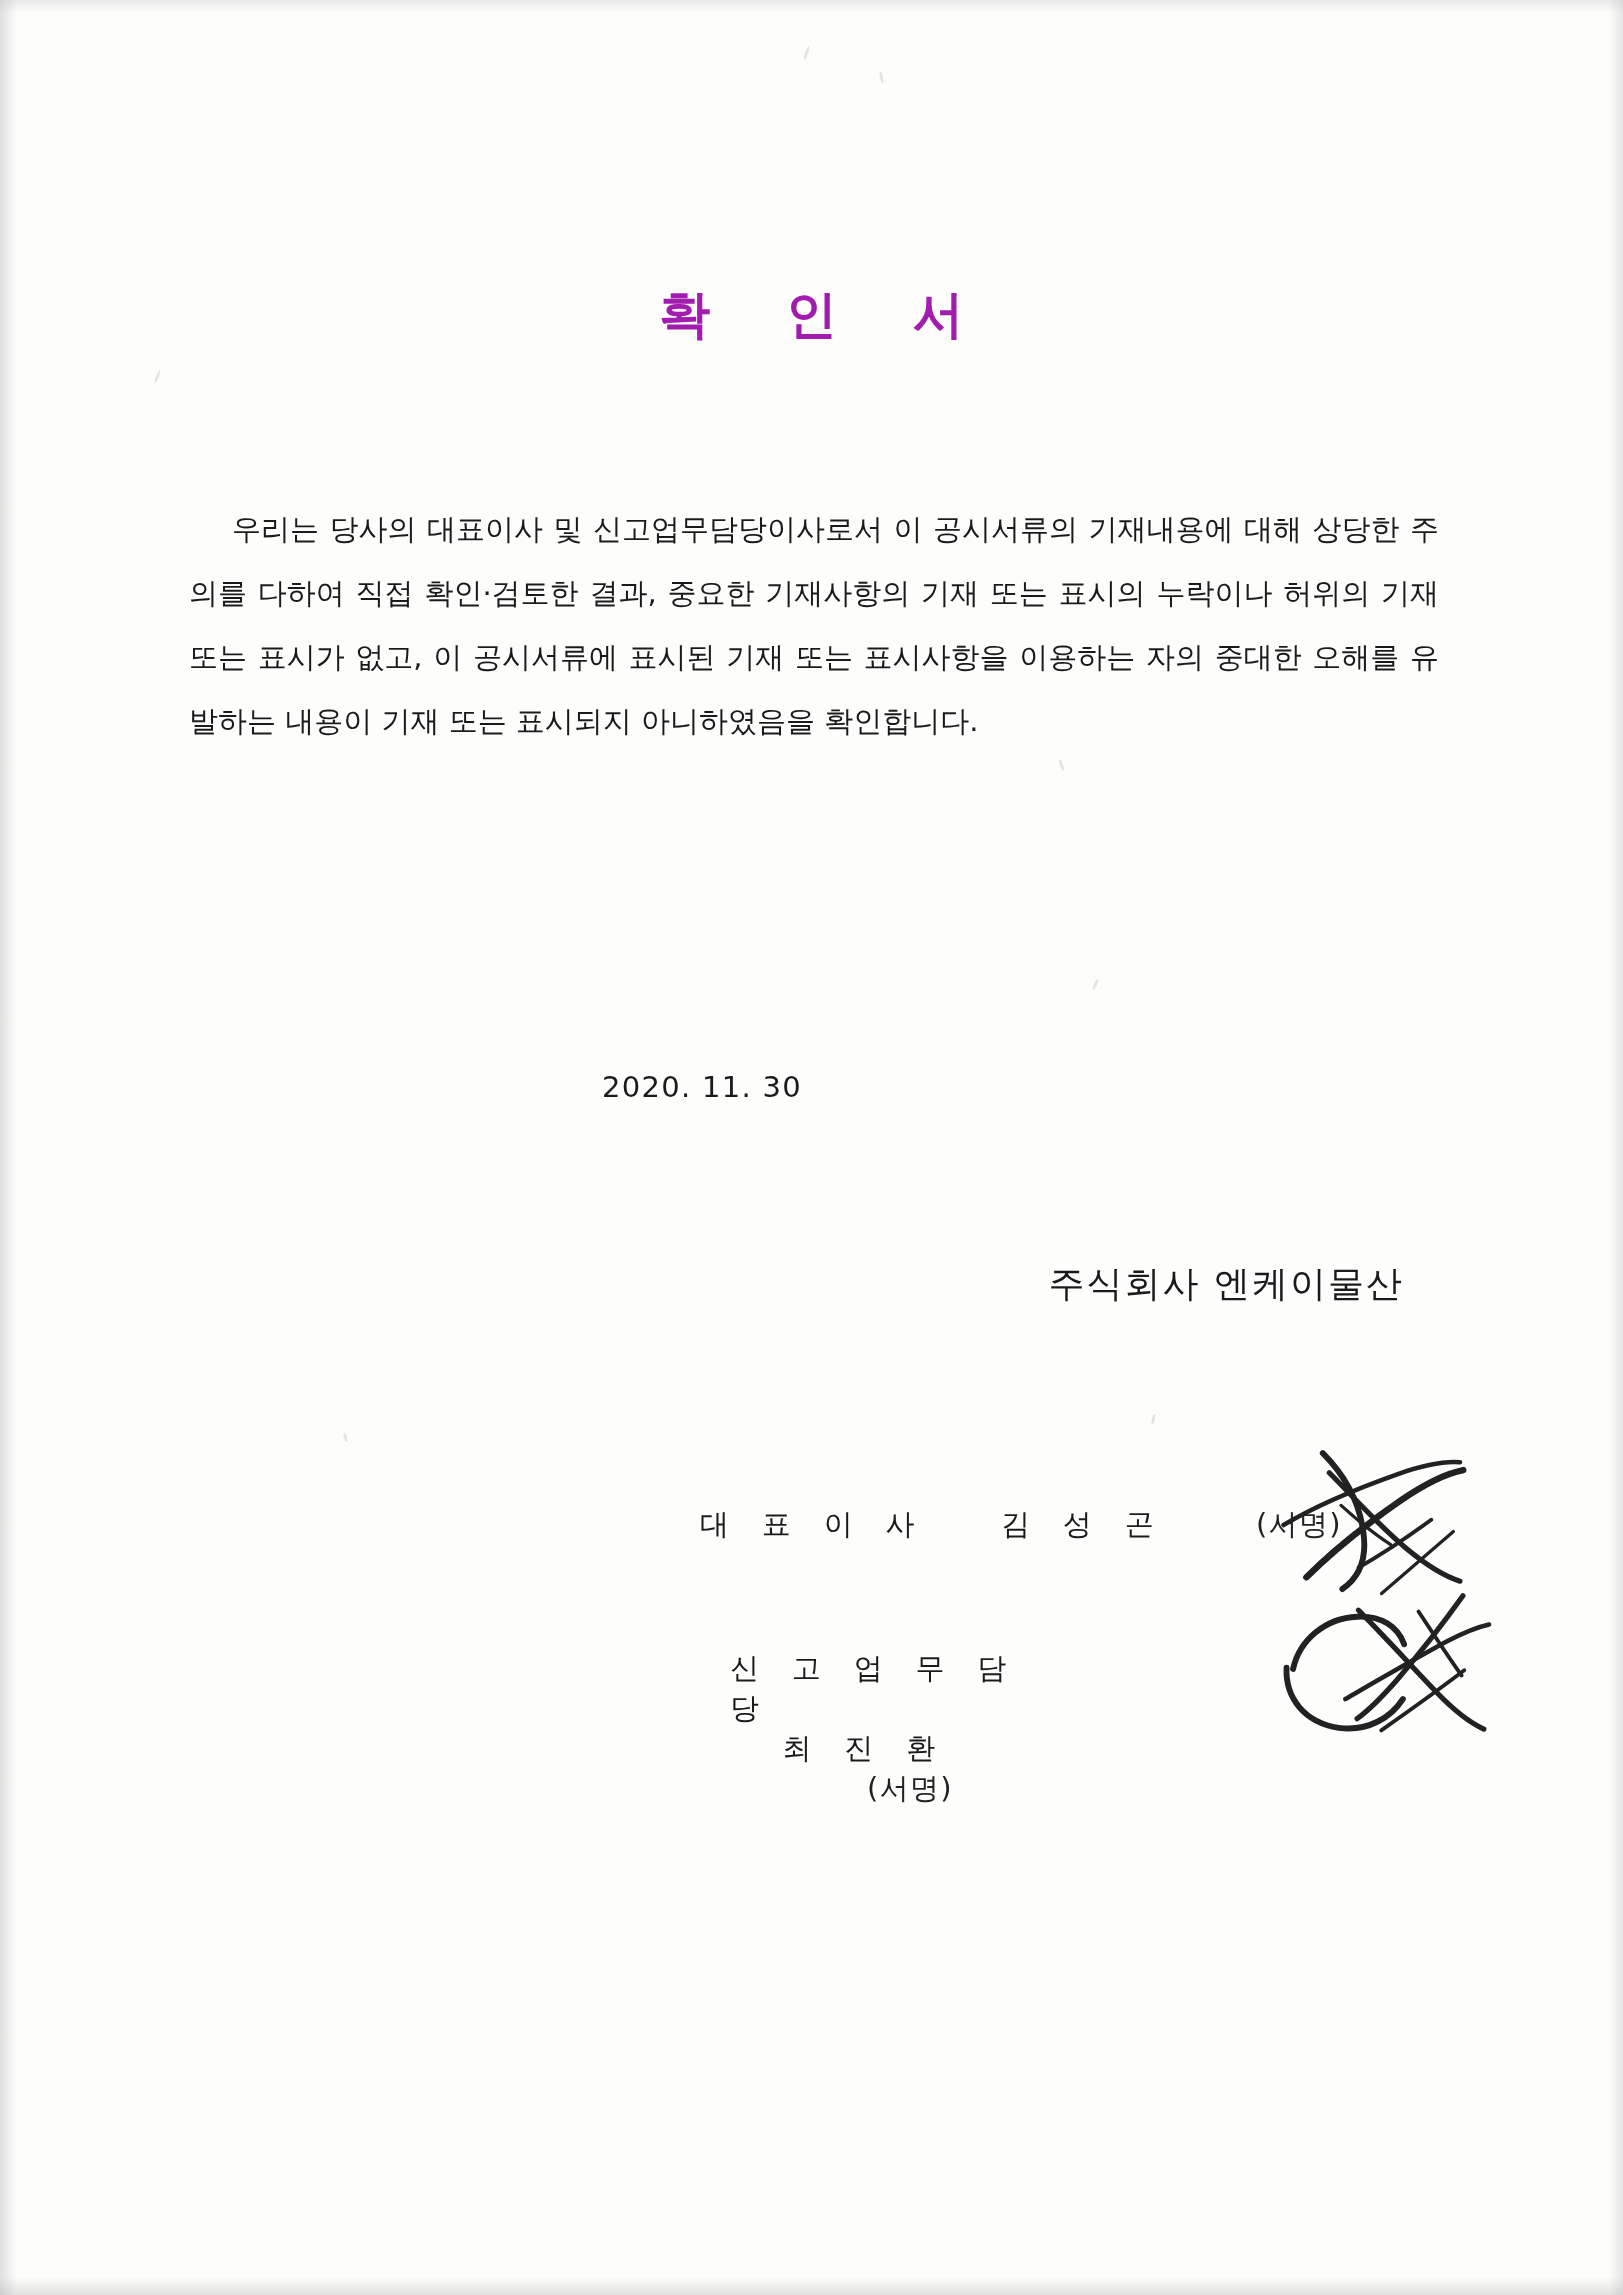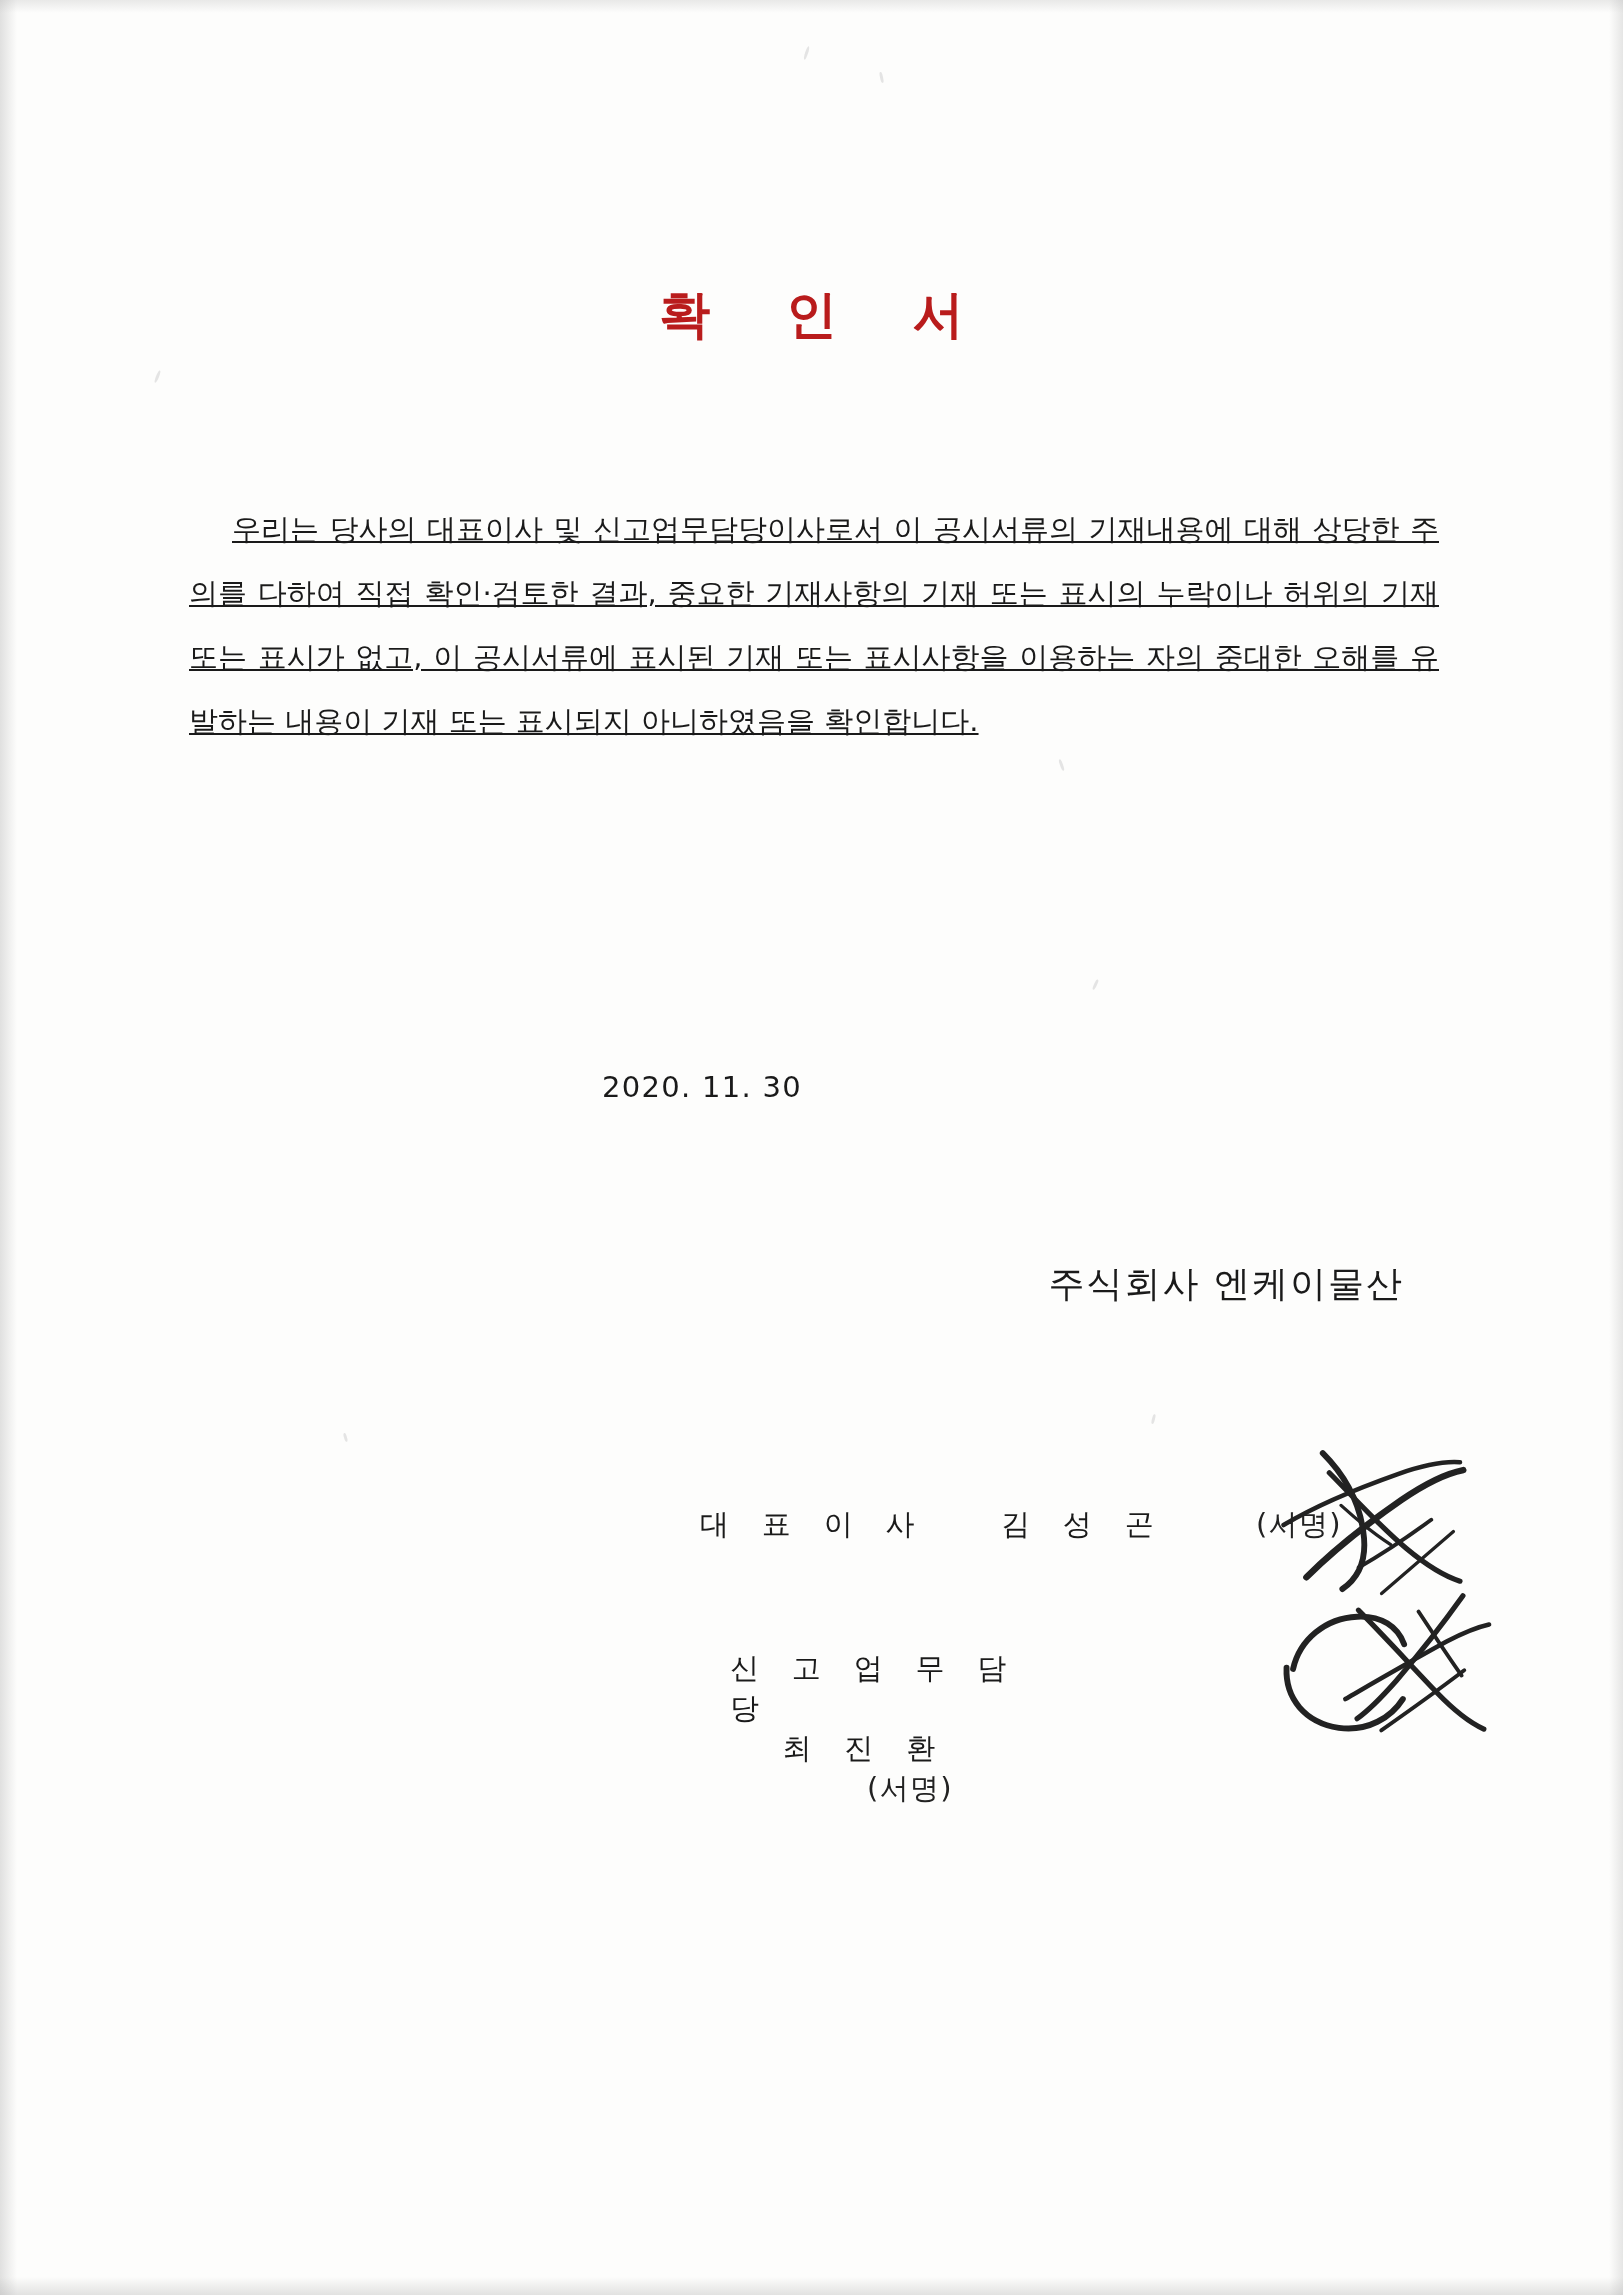--- a/index.html
+++ b/index.html
@@ -35,33 +35,32 @@
   .doc-title {
     position: absolute;
     left: 0;
     top: 281px;
     width: 1623px;
     text-align: center;
     font-size: 51px;
     font-weight: bold;
     letter-spacing: 29px;
     text-indent: 29px;
-    color: #b91c1c;
+    color: #a21caf;
   }
   .para {
     position: absolute;
     font-size: 29px;
     line-height: 64px;
     color: #1a1a1a;
     text-align: justify;
     text-justify: inter-character;
   }
   .para p {
     margin: 0;
-    text-decoration: underline;
   }
   .para p.indent {
     text-indent: 43px;
   }
   #para1 {
     left: 189px;
     top: 497px;
     width: 1250px;
   }
   #para2 {

